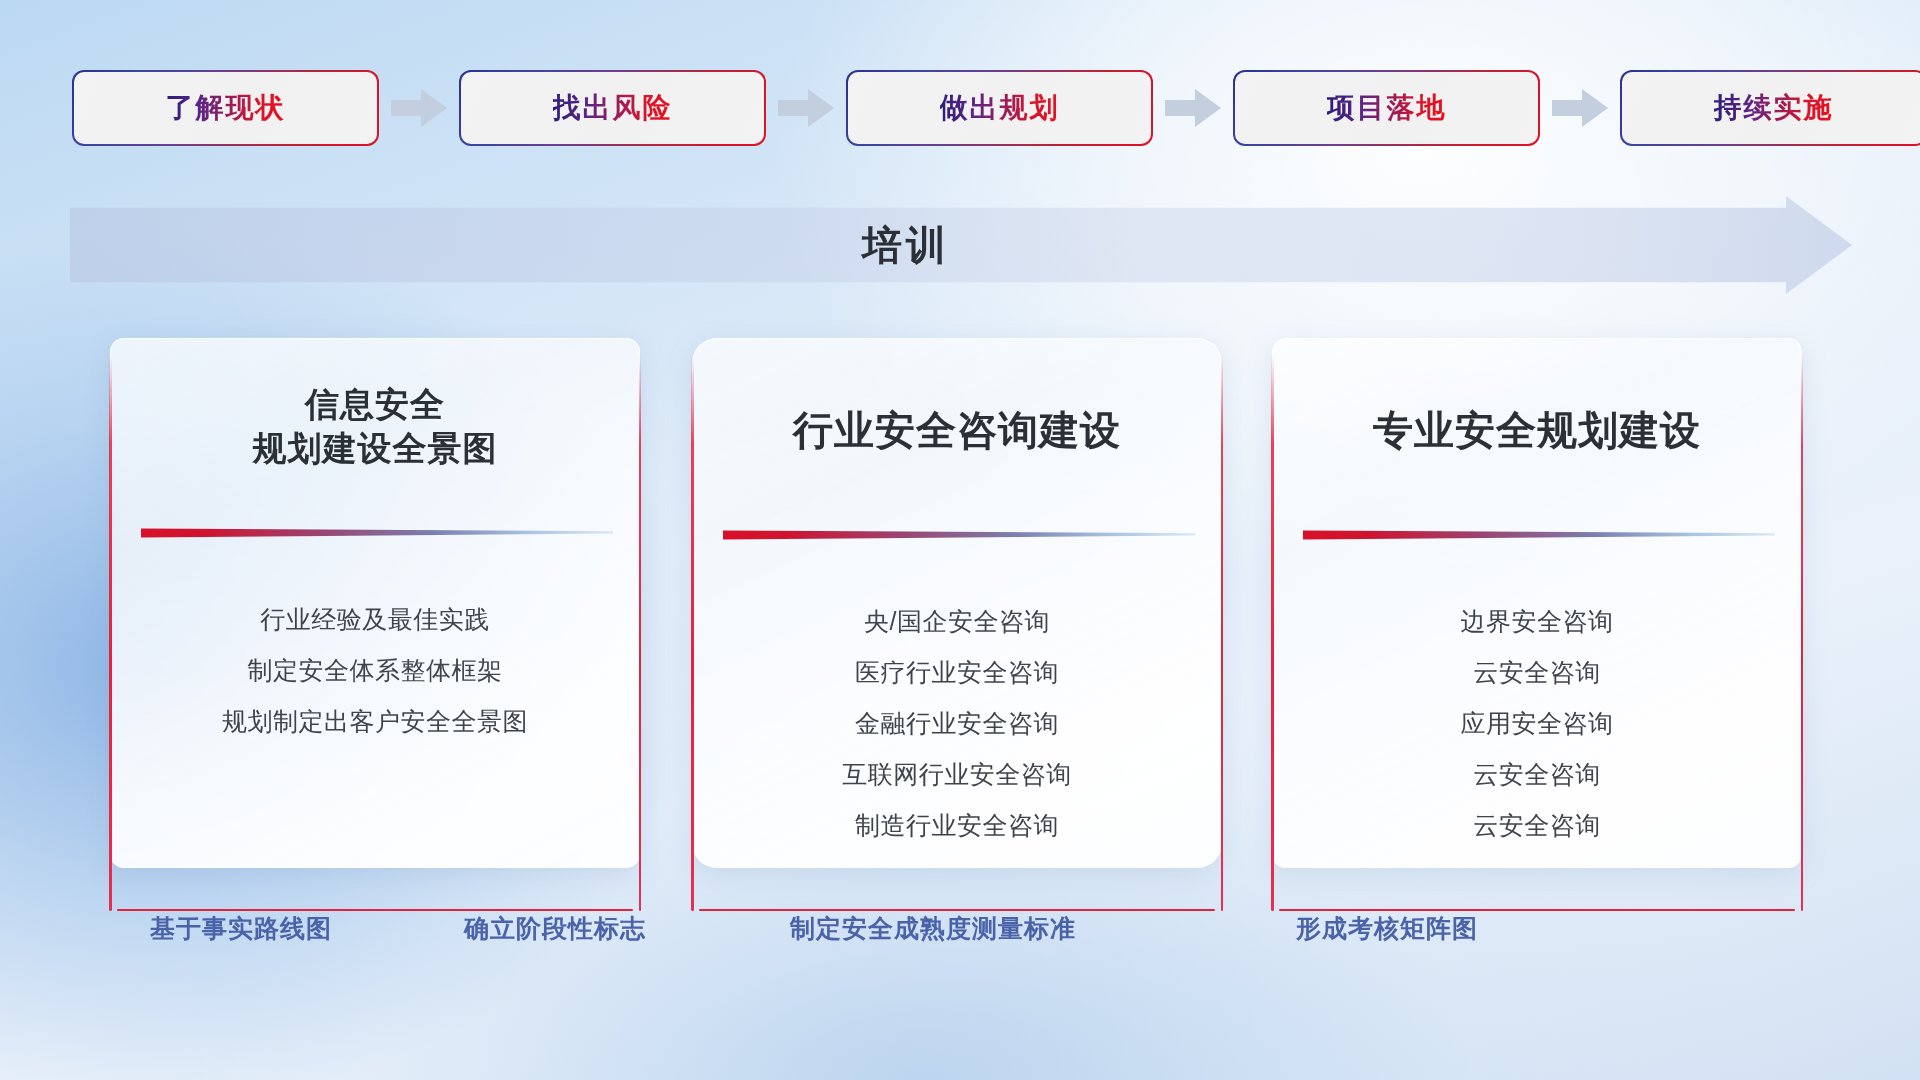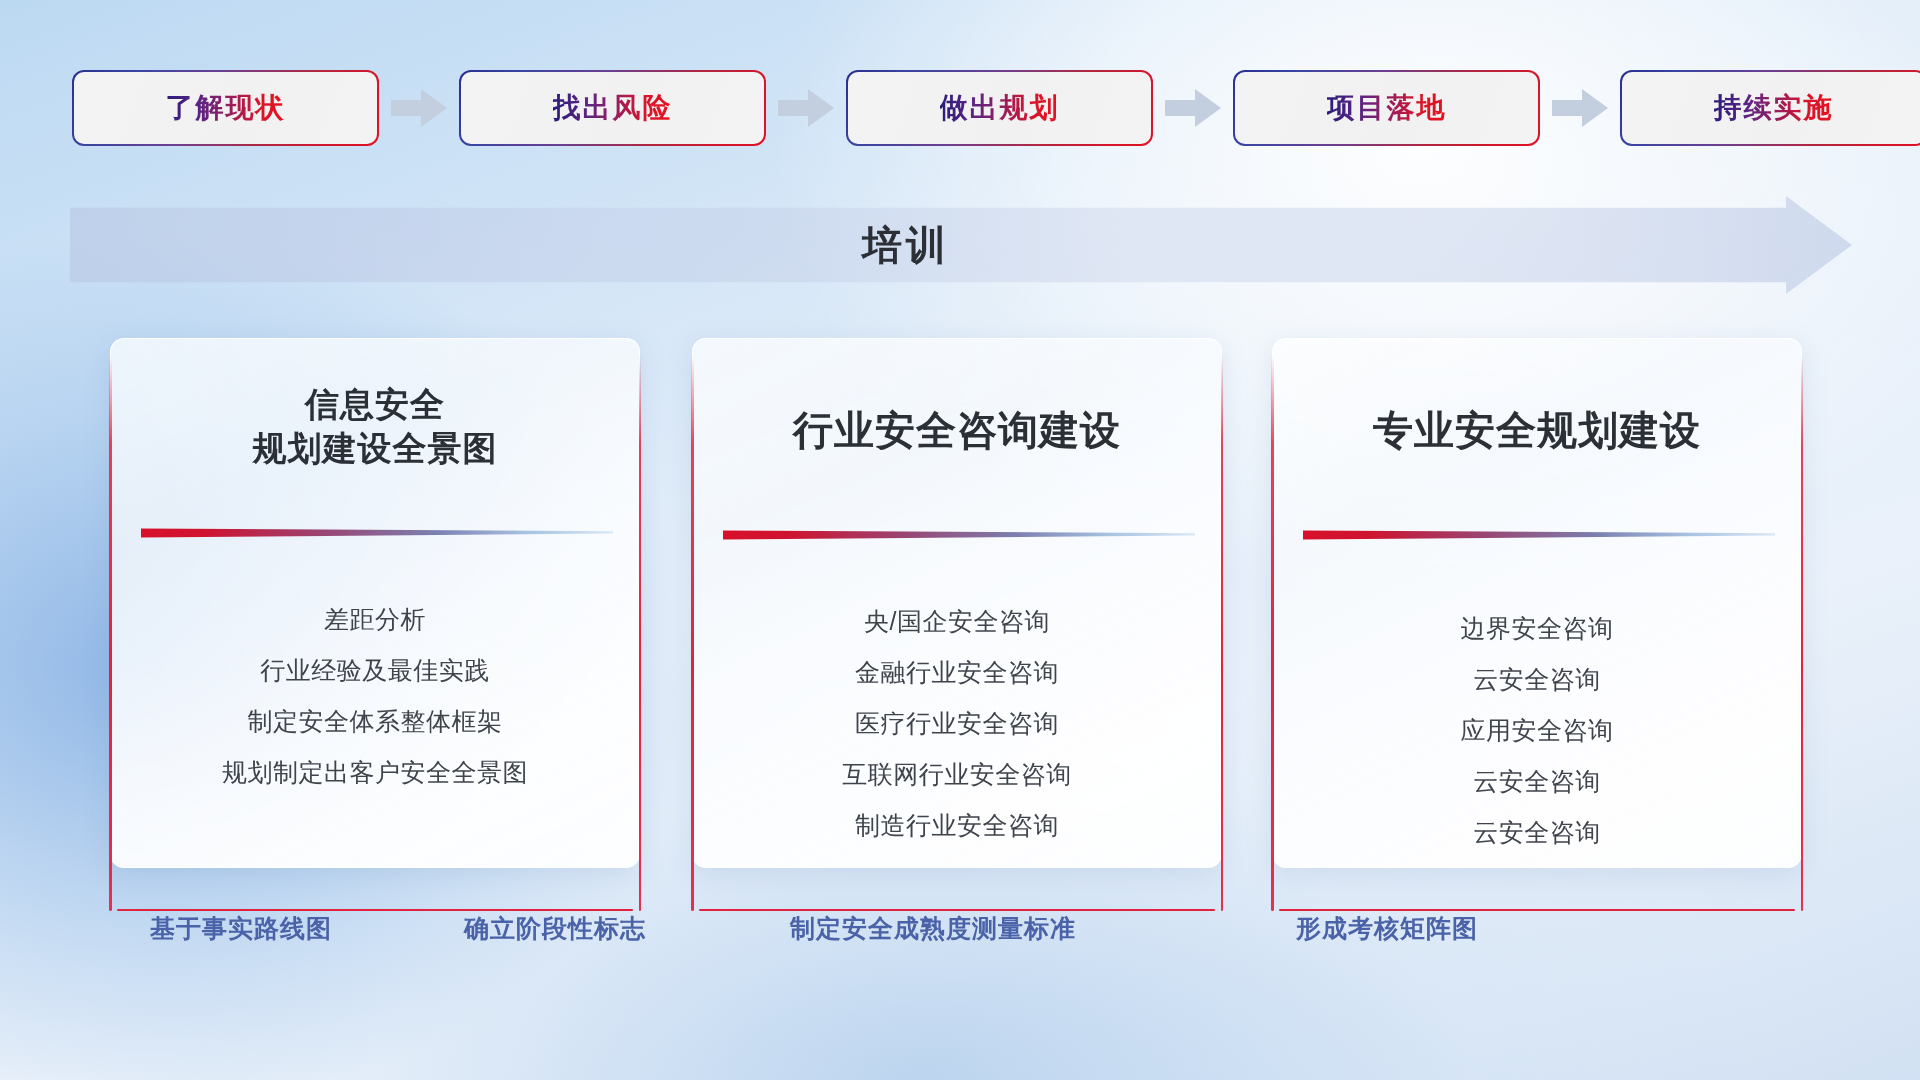--- a/index.html
+++ b/index.html
@@ -118,29 +118,29 @@
     font-weight:400;
   }
   .card-list .li:last-child{margin-bottom:0;}
 
   
   #card1{left:110px;width:530px;}
   #card1 .card-title{top:44px;font-size:34px;}
   #card1 .card-divider{left:30px;right:26px;top:188px;}
   #card1 .card-list{top:268px;}
   
-  #card2{left:692px;width:530px;}
+  #card2{left:692px;width:530px;border-radius:25px;}
   #card2 .card-title{top:66px;font-size:40px;}
   #card2 .card-divider{left:30px;right:26px;top:190px;}
   #card2 .card-list{top:270px;}
   
   #card3{left:1272px;width:530px;}
   #card3 .card-title{top:66px;font-size:40px;}
   #card3 .card-divider{left:30px;right:26px;top:190px;}
-  #card3 .card-list{top:277px;}
+  #card3 .card-list{top:270px;}
 
   
   .footnotes{
     position:absolute;left:0;top:912px;width:1920px;height:60px;
   }
   .footnote{
     position:absolute;top:0;
     font-size:25px;font-weight:700;color:#4a62a8;letter-spacing:1px;
     white-space:nowrap;
   }
@@ -227,21 +227,20 @@
               <stop offset="62%" stop-color="#7b7fb0"></stop>
               <stop offset="82%" stop-color="#a9c3e2"></stop>
               <stop offset="100%" stop-color="#dbe8f5"></stop>
             </linearGradient>
           </defs>
           <path d="M0 1.5 L474 4.2 L474 6.4 L0 10.5 Z" fill="url(#dg1)"></path>
         </svg>
       </div>
 
       <div class="card-list">
-        <div class="li">差距分析</div>
         <div class="li">行业经验及最佳实践</div>
         <div class="li">制定安全体系整体框架</div>
         <div class="li">规划制定出客户安全全景图</div>
       </div>
     </div>
 
     <div class="card" id="card2">
       <div class="card-accent"></div>
       <div class="card-accent right"></div>
       <div class="card-underline"></div>
@@ -259,22 +258,22 @@
               <stop offset="82%" stop-color="#a9c3e2"></stop>
               <stop offset="100%" stop-color="#dbe8f5"></stop>
             </linearGradient>
           </defs>
           <path d="M0 1.5 L474 4.2 L474 6.4 L0 10.5 Z" fill="url(#dg2)"></path>
         </svg>
       </div>
 
       <div class="card-list">
         <div class="li">央/国企安全咨询</div>
+        <div class="li">医疗行业安全咨询</div>
         <div class="li">金融行业安全咨询</div>
-        <div class="li">医疗行业安全咨询</div>
         <div class="li">互联网行业安全咨询</div>
         <div class="li">制造行业安全咨询</div>
       </div>
     </div>
 
     <div class="card" id="card3">
       <div class="card-accent"></div>
       <div class="card-accent right"></div>
       <div class="card-underline"></div>
 

